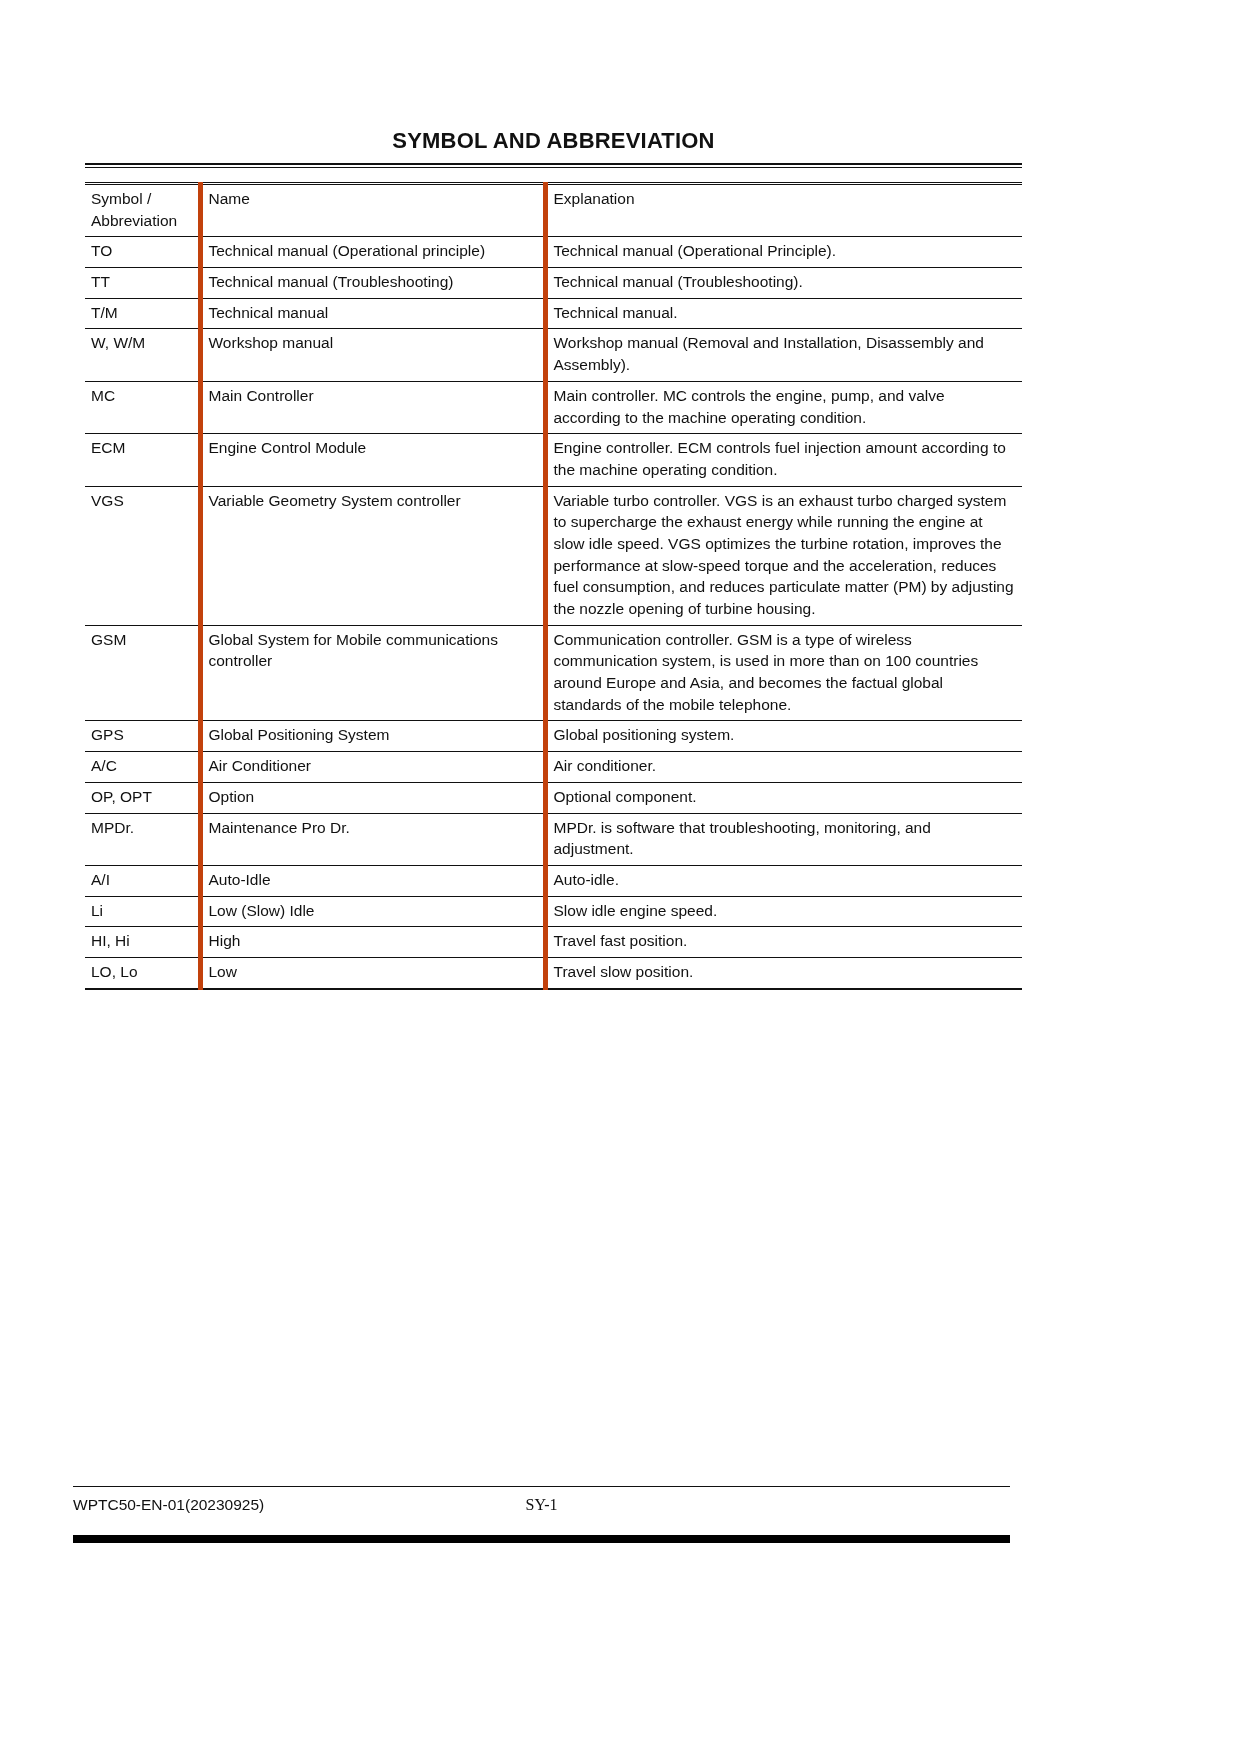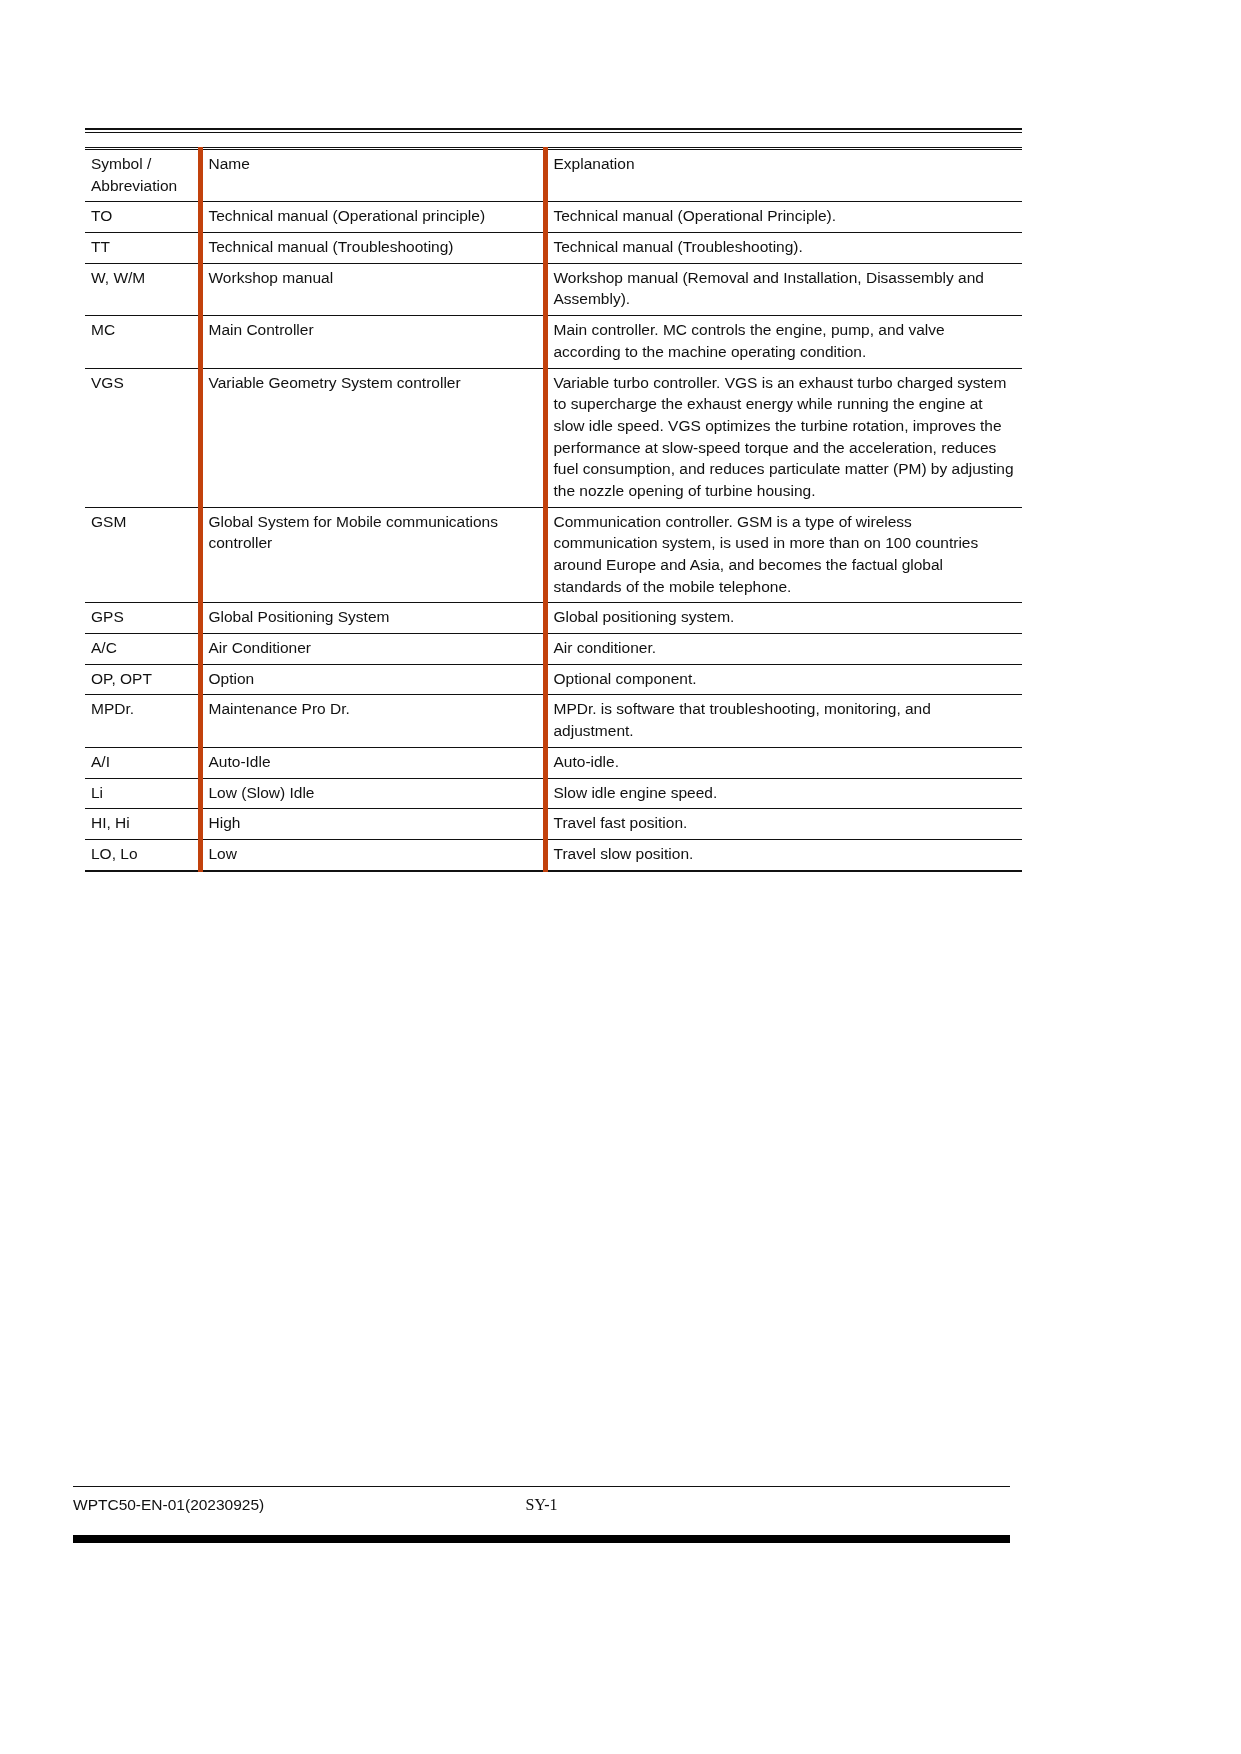--- a/index.html
+++ b/index.html
@@ -64,20 +64,21 @@
     transform: translateX(-50%);
     font-size: 16px;
     font-family: Liberation Serif, serif;
   }
   .bottom-bar { margin-top: 20px; height: 8px; background: #000; }
 </style>
 </head>
 <body>
 
 <div class="content">
+  <h1 class="title">SYMBOL AND ABBREVIATION</h1>
   <div class="title-rule"></div>
 
   <table class="abbr-table">
     <thead>
       <tr>
         <th class="col-symbol">Symbol / Abbreviation</th>
         <th class="col-name">Name</th>
         <th class="col-explanation">Explanation</th>
       </tr>
     </thead>
@@ -87,33 +88,43 @@
     <td class="col-name">Technical manual (Operational principle)</td>
     <td class="col-explanation">Technical manual (Operational Principle).</td>
   </tr>
 
   <tr>
     <td class="col-symbol">TT</td>
     <td class="col-name">Technical manual (Troubleshooting)</td>
     <td class="col-explanation">Technical manual (Troubleshooting).</td>
   </tr>
 
+  <tr>
+    <td class="col-symbol">T/M</td>
+    <td class="col-name">Technical manual</td>
+    <td class="col-explanation">Technical manual.</td>
+  </tr>
 
   <tr>
     <td class="col-symbol">W, W/M</td>
     <td class="col-name">Workshop manual</td>
     <td class="col-explanation">Workshop manual (Removal and Installation, Disassembly and Assembly).</td>
   </tr>
 
   <tr>
     <td class="col-symbol">MC</td>
     <td class="col-name">Main Controller</td>
     <td class="col-explanation">Main controller. MC controls the engine, pump, and valve according to the machine operating condition.</td>
   </tr>
 
+  <tr>
+    <td class="col-symbol">ECM</td>
+    <td class="col-name">Engine Control Module</td>
+    <td class="col-explanation">Engine controller. ECM controls fuel injection amount according to the machine operating condition.</td>
+  </tr>
 
   <tr>
     <td class="col-symbol">VGS</td>
     <td class="col-name">Variable Geometry System controller</td>
     <td class="col-explanation">Variable turbo controller. VGS is an exhaust turbo charged system to supercharge the exhaust energy while running the engine at slow idle speed. VGS optimizes the turbine rotation, improves the performance at slow-speed torque and the acceleration, reduces fuel consumption, and reduces particulate matter (PM) by adjusting the nozzle opening of turbine housing.</td>
   </tr>
 
   <tr>
     <td class="col-symbol">GSM</td>
     <td class="col-name">Global System for Mobile communications controller</td>

